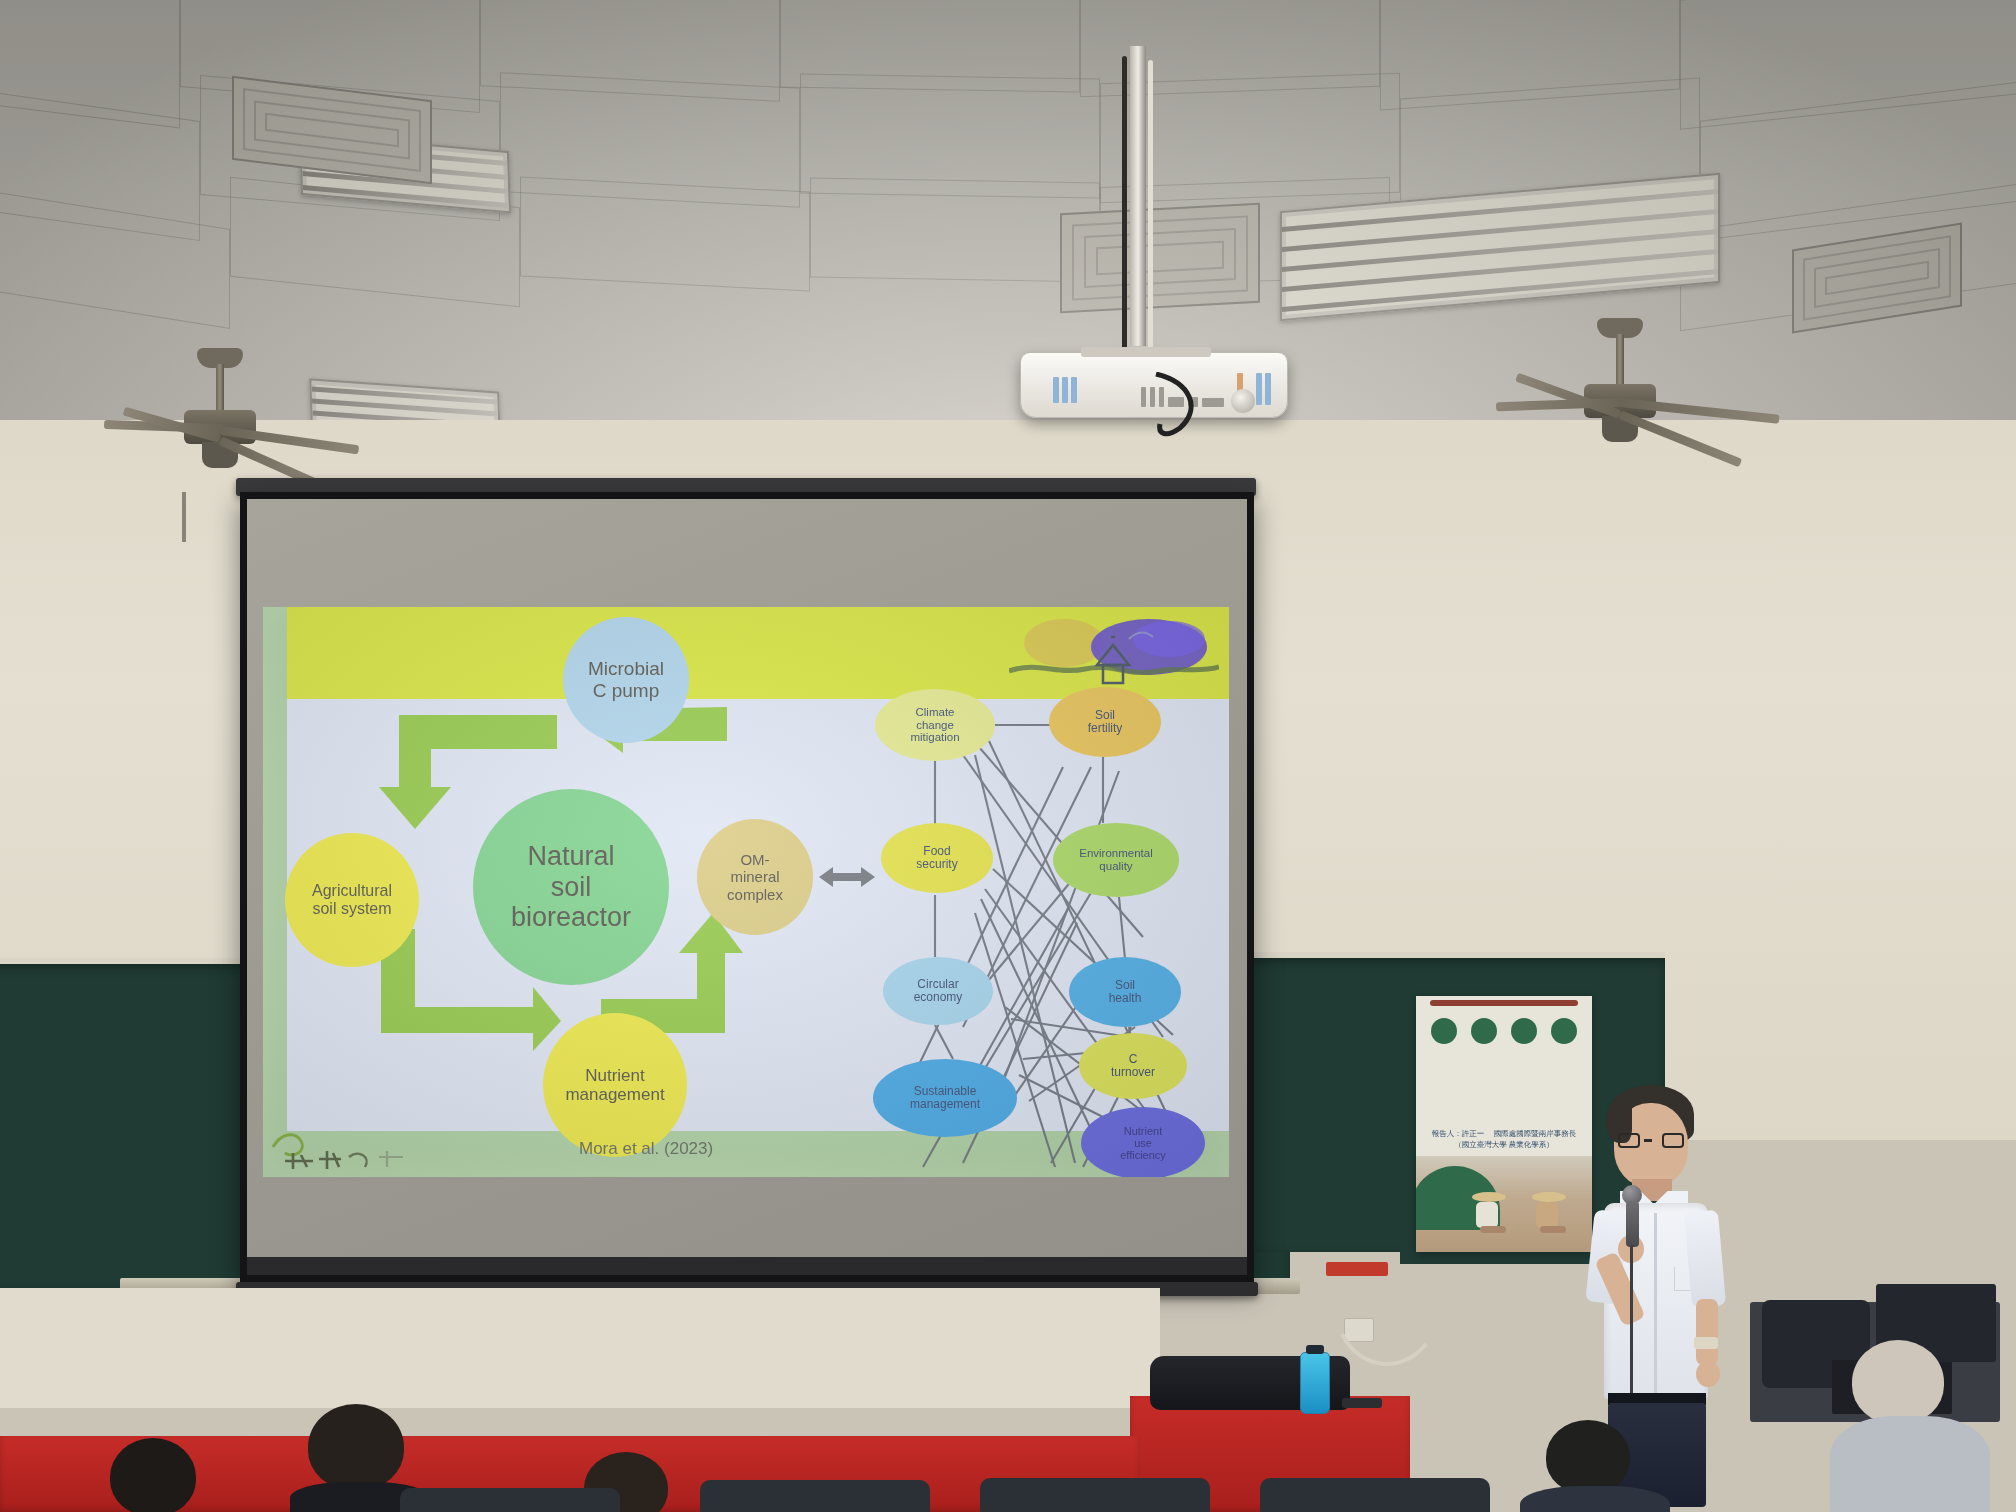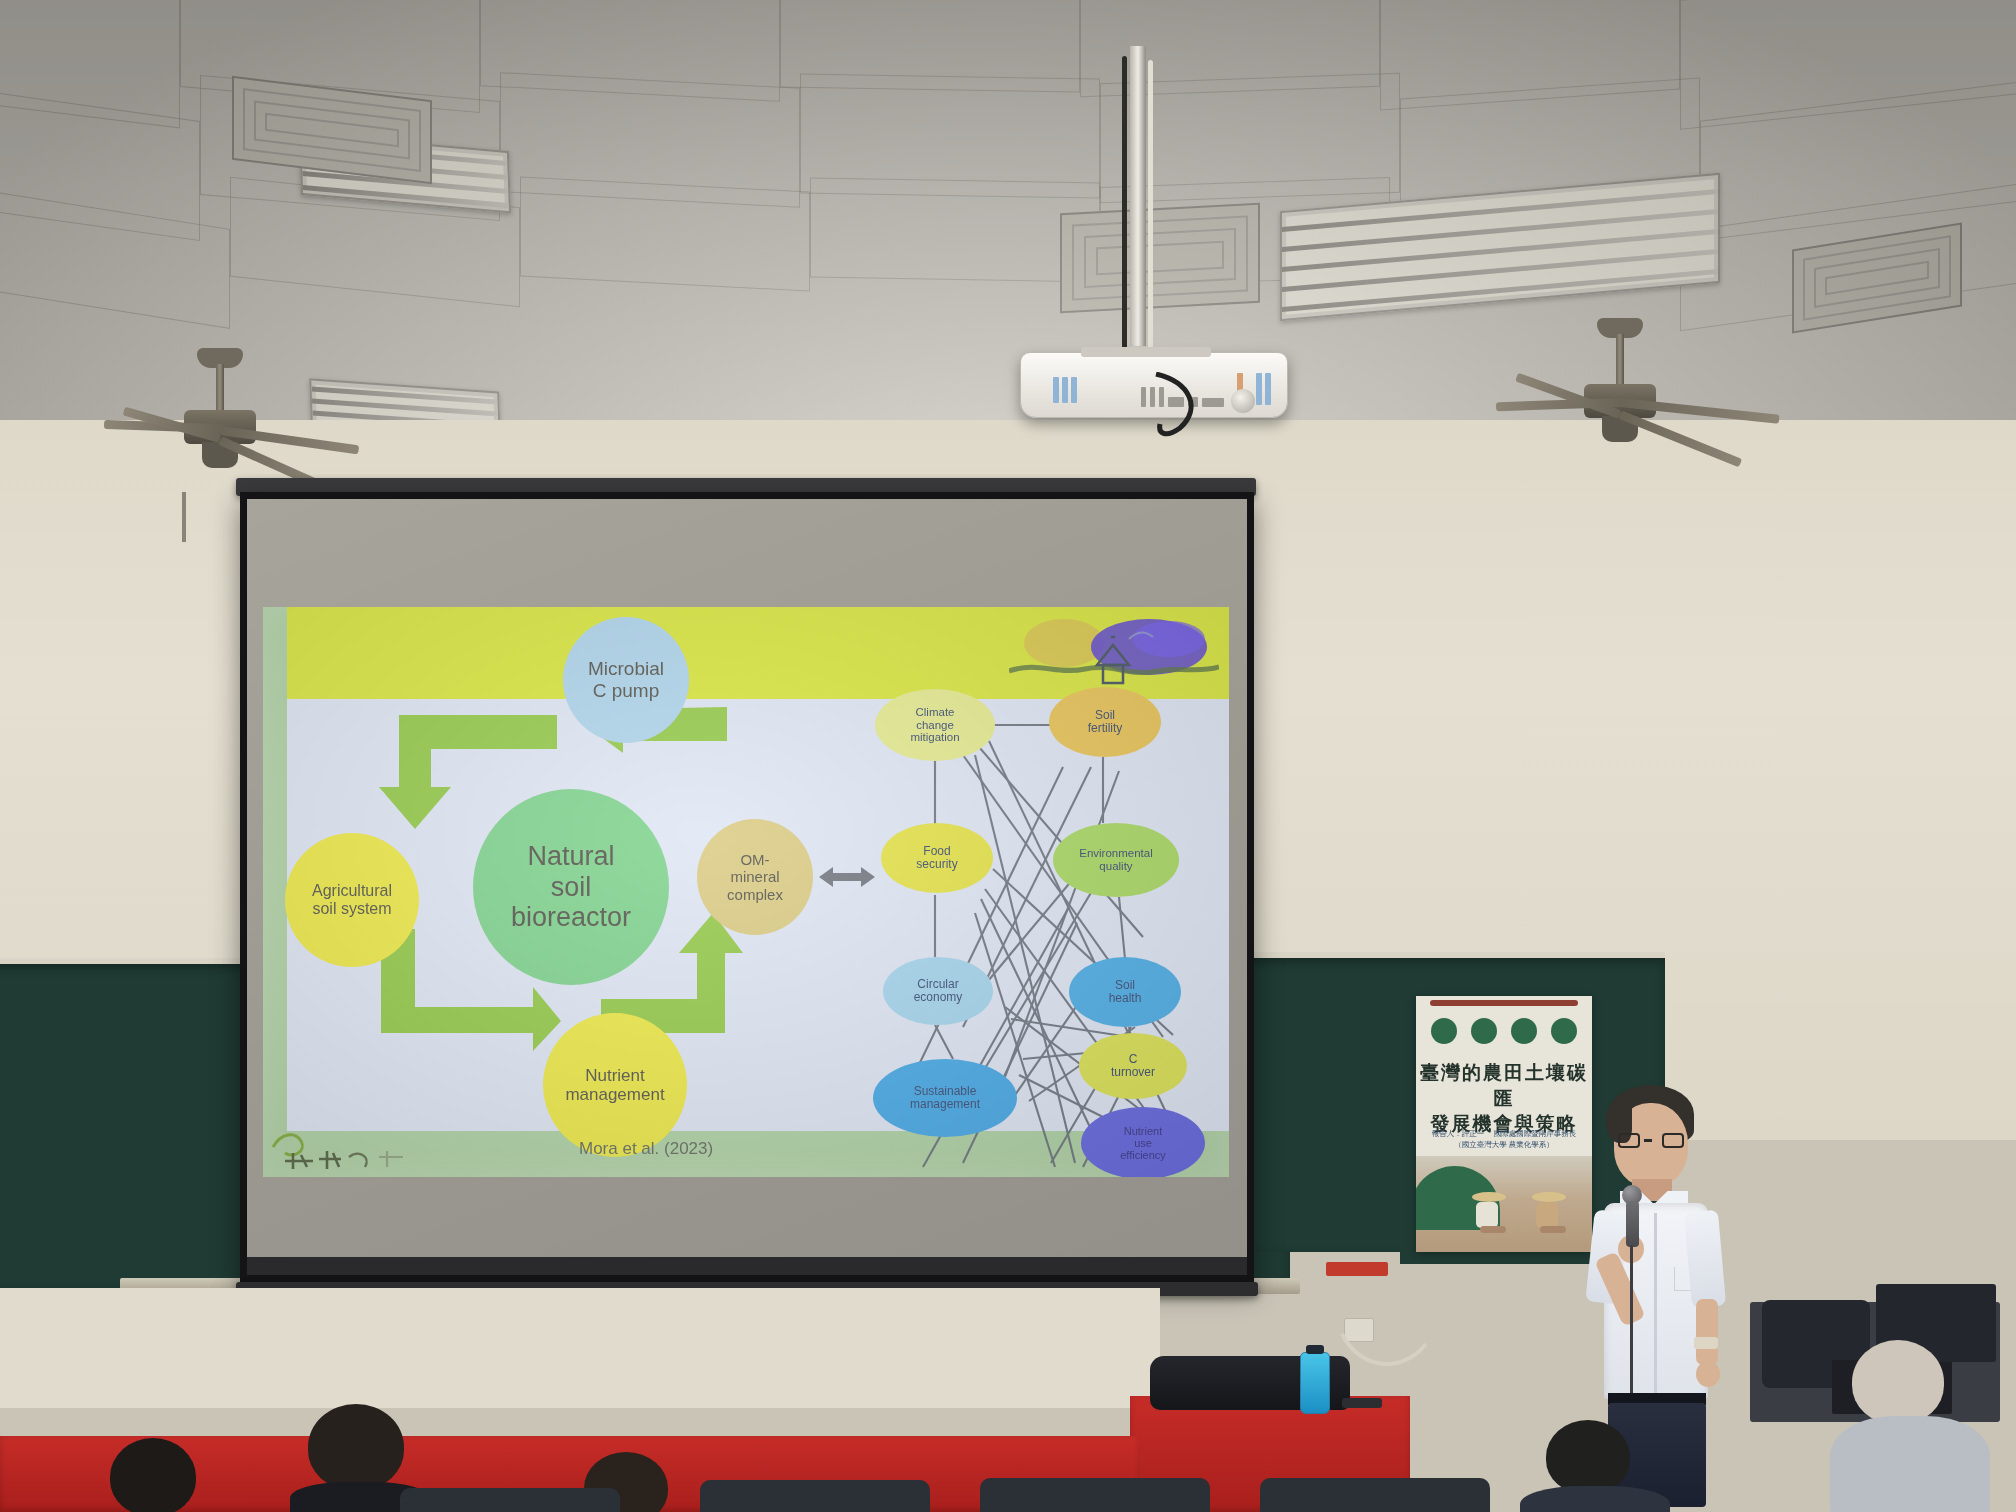--- a/index.html
+++ b/index.html
@@ -526,24 +526,20 @@
 
   <div class="poster-board" style="left:1400px;top:984px;width:210px;height:280px;"></div>
   <div class="poster" style="left:1416px;top:996px;width:176px;height:256px;">
     <div class="poster-topbar"></div>
     <div class="poster-icons">
       <i></i>
       <i></i>
       <i></i>
       <i></i>
     </div>
-    <div class="poster-title" style="font-size:19px;">
-      <div>臺灣的農田土壤碳匯</div>
-      <div>發展機會與策略</div>
-    </div>
     <div class="poster-sub" style="font-size:7.5px;">
       <div>報告人：許正一 　國際處國際暨兩岸事務長</div>
       <div>（國立臺灣大學 農業化學系）</div>
     </div>
     <div class="poster-note" style="font-size:6.5px;">
       <div>時間：2024年10月17日（星期四）下午1:30pm-3:00pm</div>
       <div>地點：綜合大樓第七講堂</div>
     </div>
     <div class="poster-art">
       <div class="poster-hill"></div>

